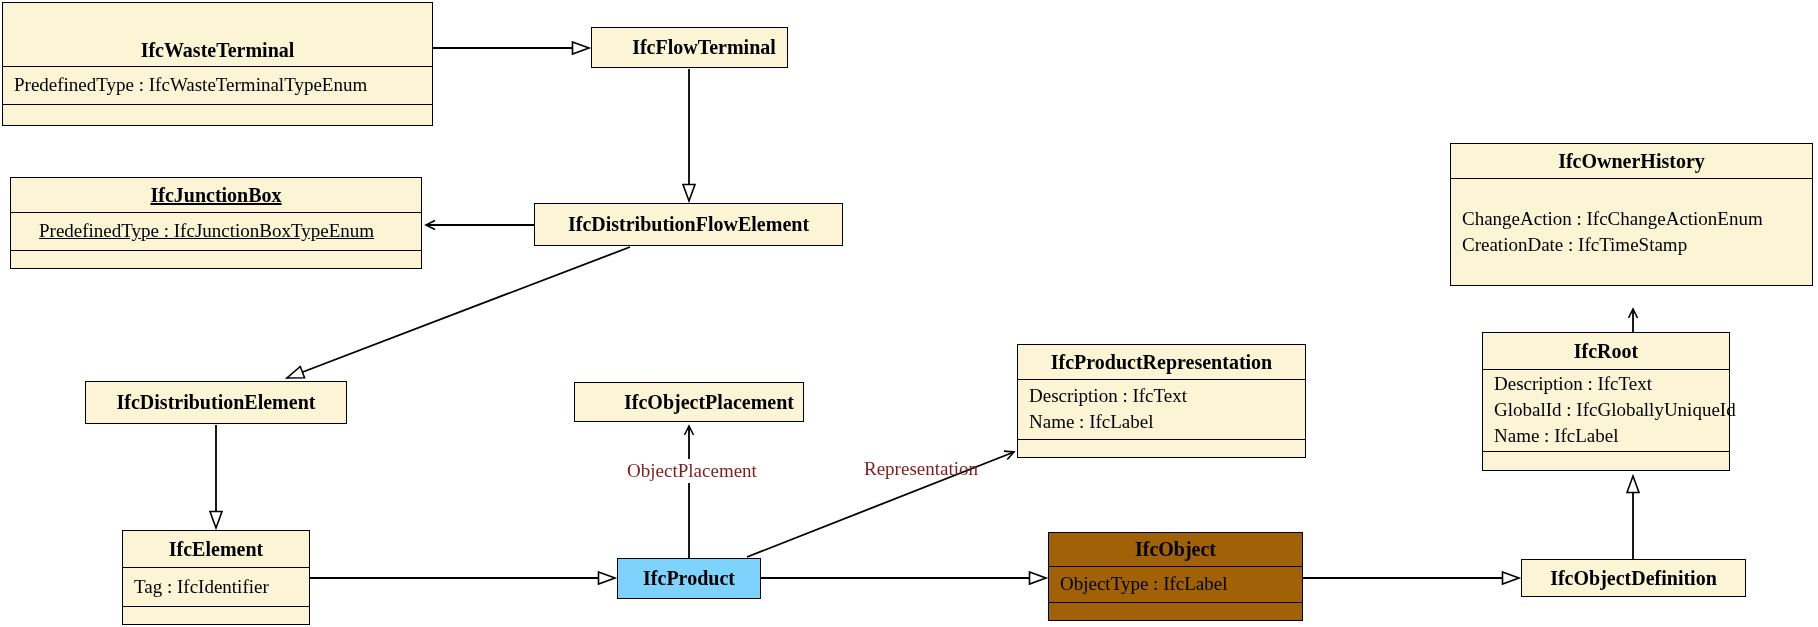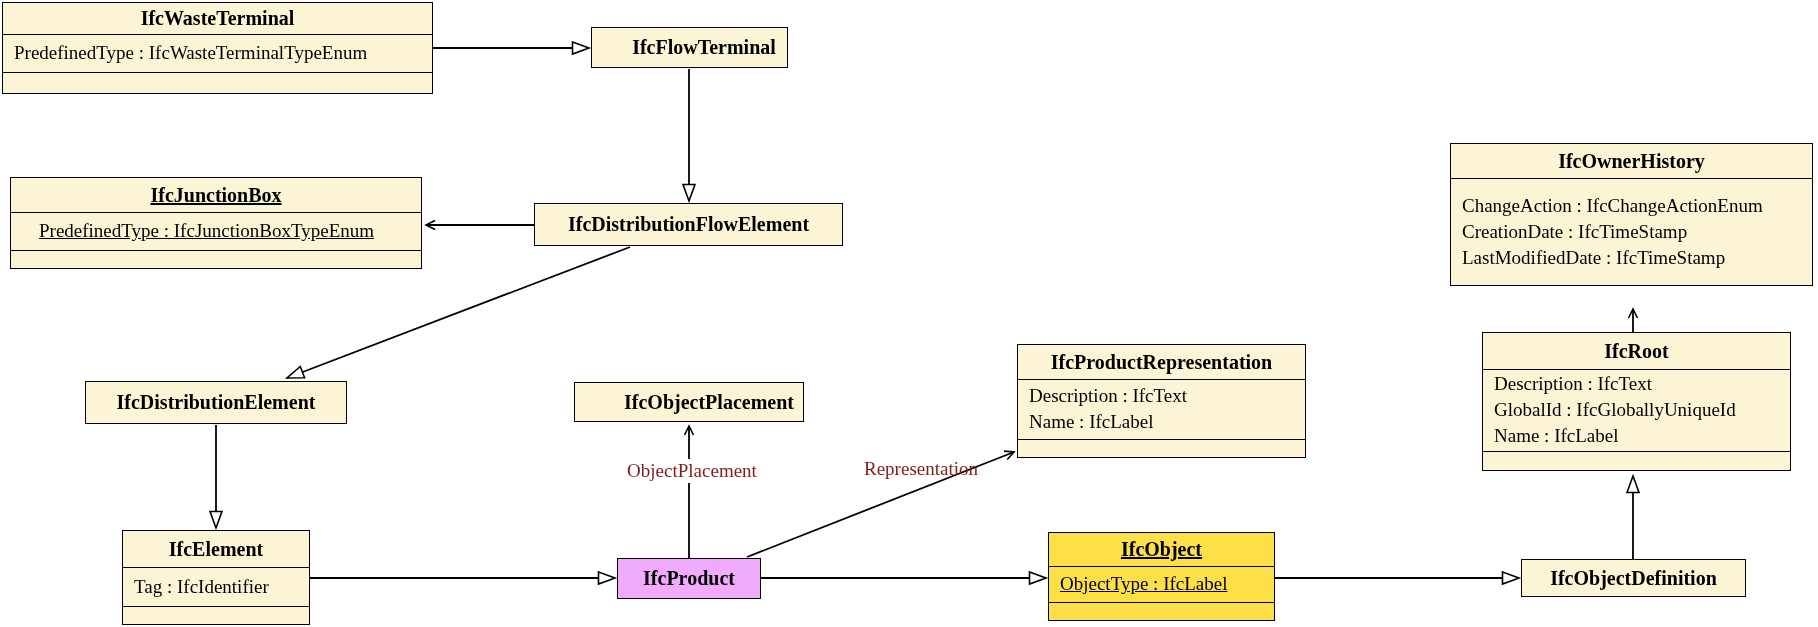--- a/index.html
+++ b/index.html
@@ -61,21 +61,21 @@
         <line x1="1633" y1="559" x2="1633" y2="476" marker-end="url(#mk-gen)"></line>
         <line x1="1633" y1="332" x2="1633" y2="309" marker-end="url(#mk-ref)"></line>
       </g>
   </svg>
 
   <div class="edge-label masked" style="left:608px;top:459px;width:162px;">ObjectPlacement</div>
 
   <div class="edge-label" style="left:851px;top:458px;width:140px;">Representation</div>
 
 <div class="node" style="left: 2px; top: 2px; width: 431px; background: rgb(251, 245, 213);">
-      <div class="node-title" style="height: 31px;">IfcWasteTerminal</div>
+      <div class="node-title" style="height: 31px; margin-top: 32px;">IfcWasteTerminal</div>
       <div class="node-attrs" style="height: 37.5px;">
         <div>PredefinedType : IfcWasteTerminalTypeEnum</div>
       </div>
       <div class="node-footer" style="height: 21.5px;"></div>
     </div>
     <div class="node" style="left: 591px; top: 27px; width: 197px; background: rgb(251, 245, 213);">
       <div class="node-title" style="height: 39px; padding-left: 29px;">IfcFlowTerminal</div>
     </div>
     <div class="node" style="left: 10px; top: 177px; width: 412px; background: rgb(251, 245, 213); text-decoration: underline;">
       <div class="node-title" style="height: 34px;">IfcJunctionBox</div>
@@ -85,57 +85,56 @@
       <div class="node-footer" style="height: 18.5px;"></div>
     </div>
     <div class="node" style="left: 534px; top: 203px; width: 309px; background: rgb(251, 245, 213);">
       <div class="node-title" style="height: 41px;">IfcDistributionFlowElement</div>
     </div>
     <div class="node" style="left: 1450px; top: 143px; width: 363px; background: rgb(251, 245, 213);">
       <div class="node-title" style="height: 34px;">IfcOwnerHistory</div>
       <div class="node-attrs" style="height: 106.5px;">
         <div>ChangeAction : IfcChangeActionEnum</div>
         <div>CreationDate : IfcTimeStamp</div>
-        <div>LastModifiedDate : IfcTimeStamp</div>
       </div>
     </div>
     <div class="node" style="left: 85px; top: 381px; width: 262px; background: rgb(251, 245, 213);">
       <div class="node-title" style="height: 41px;">IfcDistributionElement</div>
     </div>
     <div class="node" style="left: 574px; top: 382px; width: 230px; background: rgb(251, 245, 213);">
       <div class="node-title" style="height: 38px; padding-left: 40px;">IfcObjectPlacement</div>
     </div>
     <div class="node" style="left: 1017px; top: 344px; width: 289px; background: rgb(251, 245, 213);">
       <div class="node-title" style="height: 34px;">IfcProductRepresentation</div>
       <div class="node-attrs" style="height: 59.5px;">
         <div>Description : IfcText</div>
         <div>Name : IfcLabel</div>
       </div>
       <div class="node-footer" style="height: 18.5px;"></div>
     </div>
-    <div class="node" style="left: 1482px; top: 332px; width: 309px; background: rgb(251, 245, 213);">
+    <div class="node" style="left: 1482px; top: 332px; width: 248px; background: rgb(251, 245, 213);">
       <div class="node-title" style="height: 36px;">IfcRoot</div>
       <div class="node-attrs" style="height: 81.5px;">
         <div>Description : IfcText</div>
         <div>GlobalId : IfcGloballyUniqueId</div>
         <div>Name : IfcLabel</div>
       </div>
       <div class="node-footer" style="height: 19.5px;"></div>
     </div>
     <div class="node" style="left: 122px; top: 530px; width: 188px; background: rgb(251, 245, 213);">
       <div class="node-title" style="height: 36px;">IfcElement</div>
       <div class="node-attrs" style="height: 38.5px;">
         <div>Tag : IfcIdentifier</div>
       </div>
       <div class="node-footer" style="height: 18.5px;"></div>
     </div>
-    <div class="node" style="left: 617px; top: 558px; width: 144px; background: #f0abfc;">
+    <div class="node" style="left: 617px; top: 558px; width: 144px; background: #7dd3fc;">
       <div class="node-title" style="height: 39px;">IfcProduct</div>
     </div>
-    <div class="node" style="left: 1048px; top: 532px; width: 227px; background: #fde047; text-decoration: underline;">
+    <div class="node" style="left: 1048px; top: 532px; width: 255px; background: #a16207;">
       <div class="node-title" style="height: 33px;">IfcObject</div>
       <div class="node-attrs" style="height: 35.5px;">
         <div>ObjectType : IfcLabel</div>
       </div>
       <div class="node-footer" style="height: 18.5px;"></div>
     </div>
     <div class="node" style="left: 1521px; top: 559px; width: 225px; background: rgb(251, 245, 213);">
       <div class="node-title" style="height: 36px;">IfcObjectDefinition</div>
     </div>
   </div>

